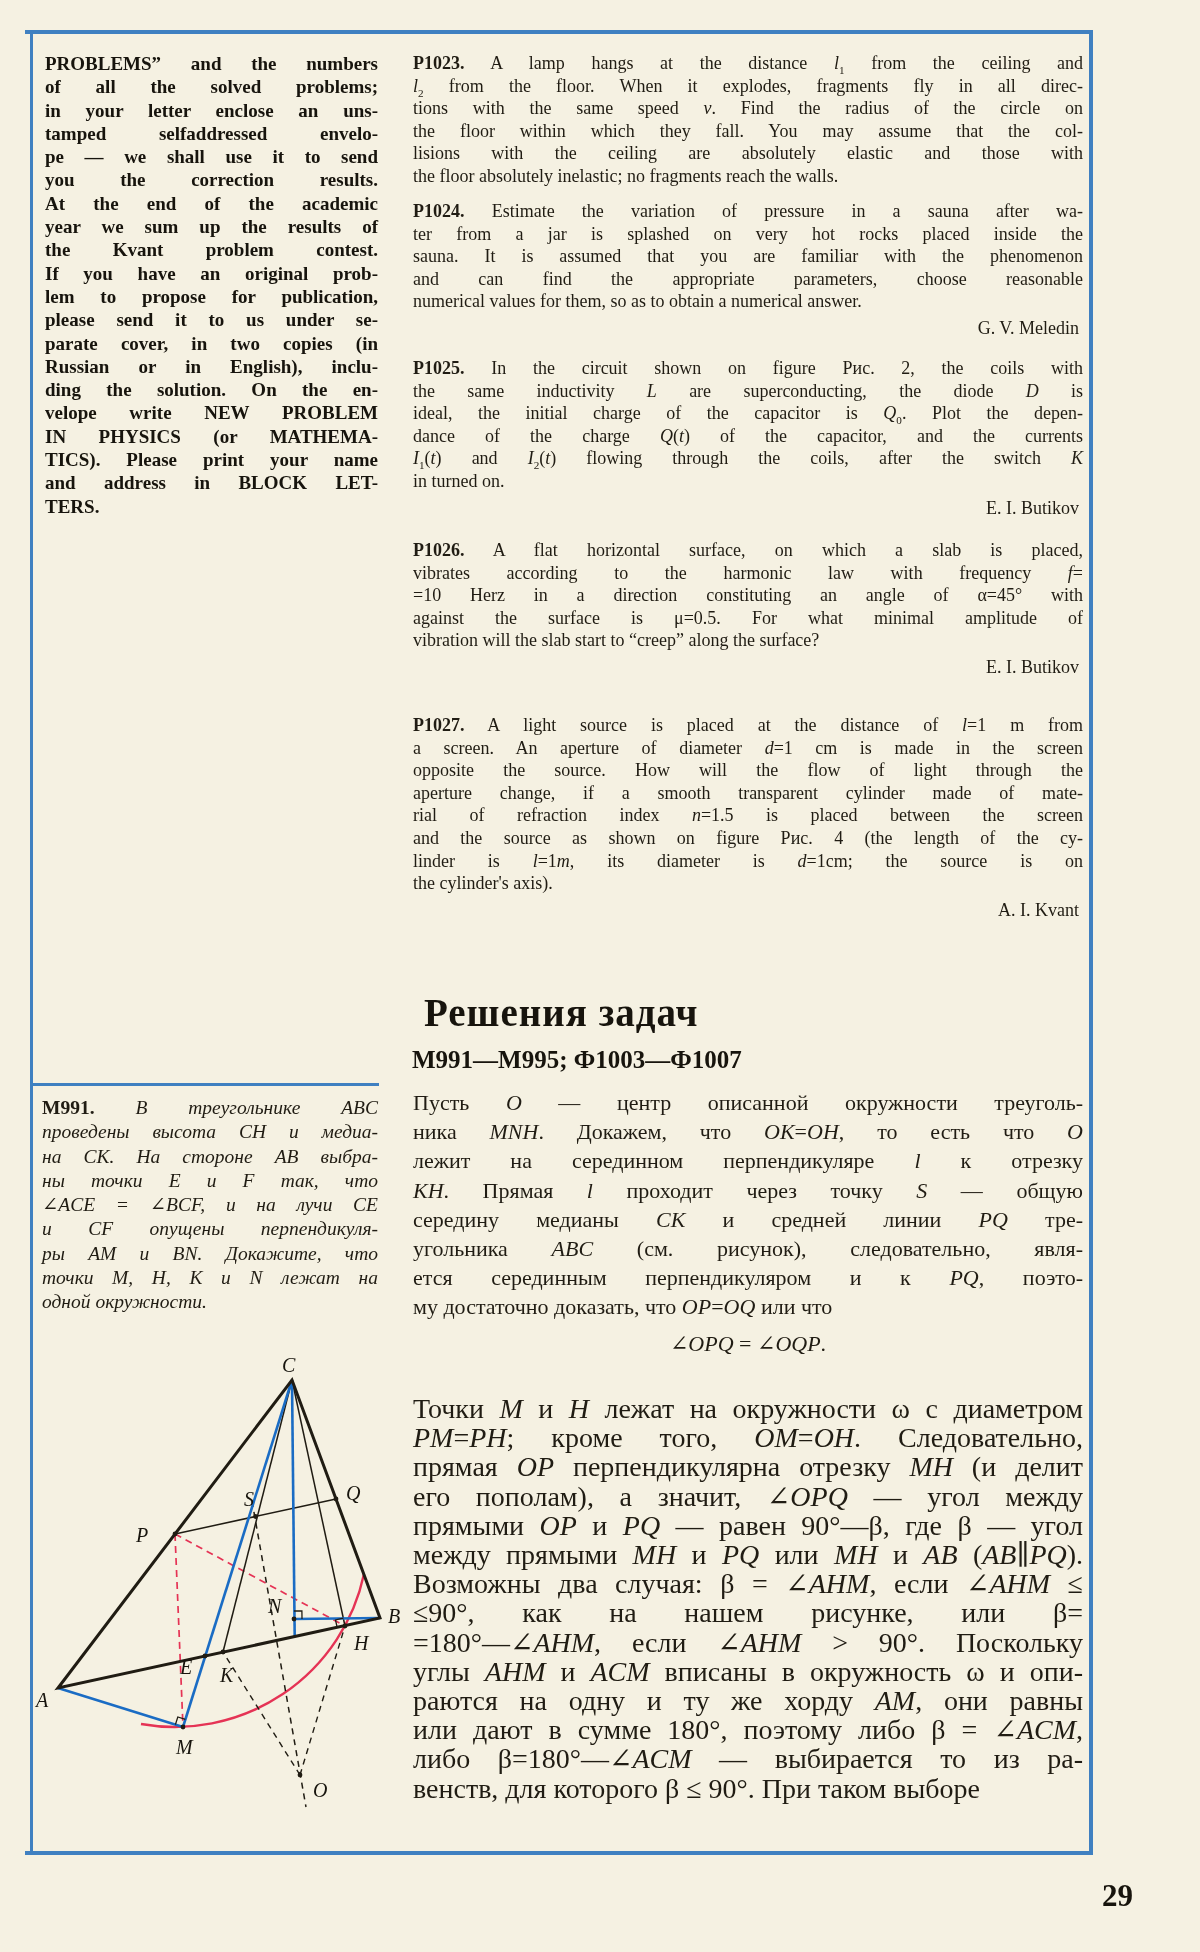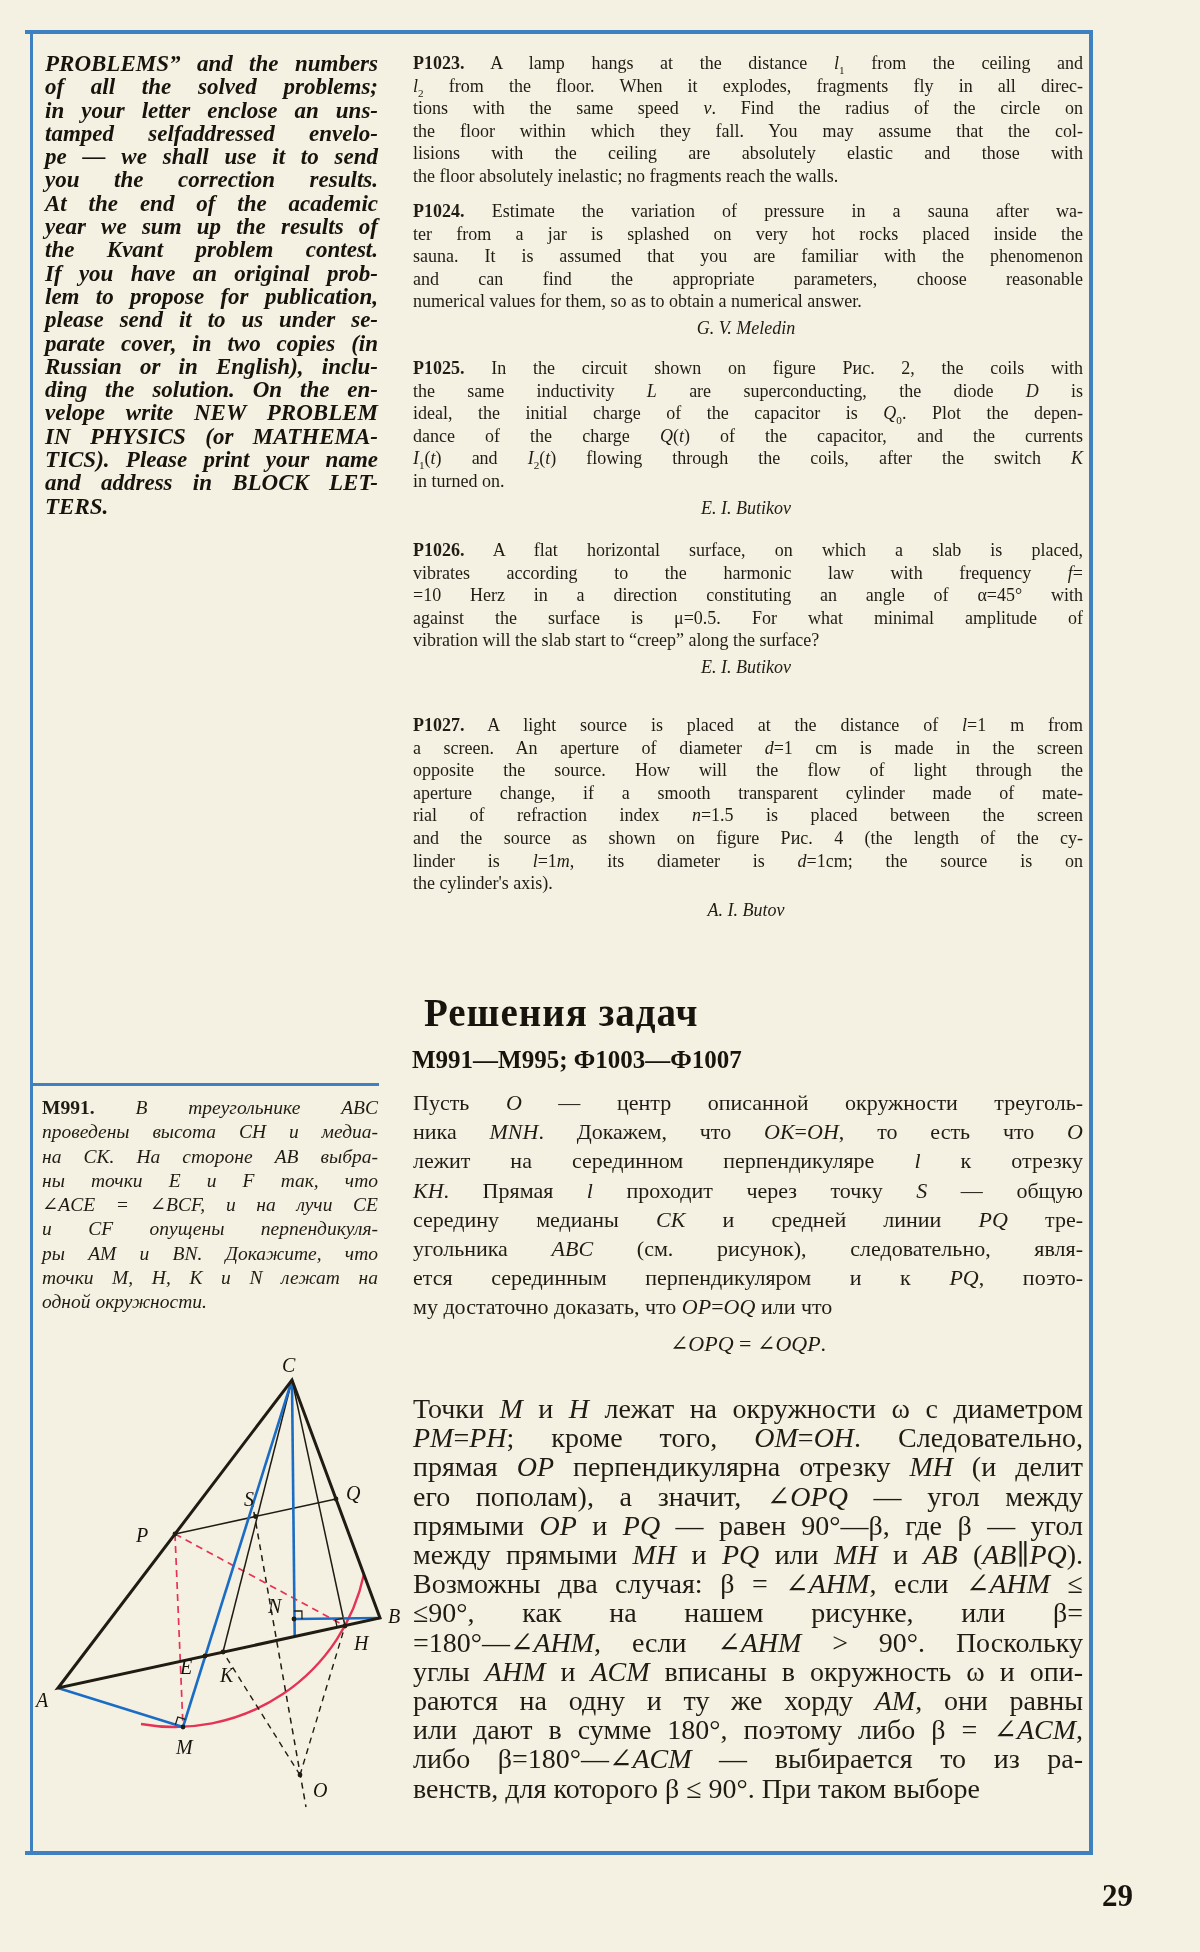--- a/index.html
+++ b/index.html
@@ -22,35 +22,35 @@
   #rule-left{left:30px;top:30px;width:3px;height:1824px}
   #rule-right{left:1089px;top:30px;width:4px;height:1824px}
   #rule-bottom{left:25px;top:1851px;width:1068px;height:4px}
   #rule-m991{left:31px;top:1083px;width:348px;height:3px}
 
   .jl{text-align:justify;text-align-last:justify}
   .jl:last-child{text-align-last:auto}
 
   #notice{
     position:absolute;left:45px;top:52px;width:333px;
-    font-weight:bold;font-size:23px;line-height:23.3px;color:var(--ink-bold);font-style:italic;
+    font-weight:bold;font-size:19px;line-height:23.3px;color:var(--ink-bold);
   }
   #m991{
     position:absolute;left:42px;top:1096px;width:336px;
     font-style:italic;font-size:19.5px;line-height:24.3px;
   }
   #m991 .up{font-style:normal}
 
   .prob{position:absolute;left:413px;width:670px;font-size:18px;line-height:22.6px}
   #p1023{top:52px}
   #p1024{top:200px}
   #p1025{top:357px}
   #p1026{top:539px}
   #p1027{top:714px}
-  .author{text-align:center;font-style:italic;font-size:18px;margin-top:4px;padding-right:4px}
+  .author{text-align:right;font-size:18px;margin-top:4px;padding-right:4px}
 
   #solutions-heading{
     position:absolute;left:412px;top:978px;
     font-size:39px;font-weight:bold;letter-spacing:1px;color:var(--ink-bold);
   }
   #solutions-range{
     position:absolute;left:412px;top:1046px;
     font-size:25px;font-weight:bold;color:var(--ink-bold);
   }
   #para1{position:absolute;left:413px;top:1088px;width:670px;font-size:22px;line-height:29.2px}
@@ -208,21 +208,21 @@
   <div class="lines">
       <div class="jl"><b>P1027.</b> A light source is placed at the distance of <i>l</i>=1 m from</div>
       <div class="jl">a screen. An aperture of diameter <i>d</i>=1 cm is made in the screen</div>
       <div class="jl">opposite the source. How will the flow of light through the</div>
       <div class="jl">aperture change, if a smooth transparent cylinder made of mate-</div>
       <div class="jl">rial of refraction index <i>n</i>=1.5 is placed between the screen</div>
       <div class="jl">and the source as shown on figure Рис. 4 (the length of the cy-</div>
       <div class="jl">linder is <i>l</i>=1<i>m</i>, its diameter is <i>d</i>=1cm; the source is on</div>
       <div class="jl">the cylinder's axis).</div>
     </div>
-  <div class="author">A. I. Butov</div>
+  <div class="author">A. I. Kvant</div>
 </section>
 
 <h1 id="solutions-heading" style="margin:12px">Решения задач</h1>
 
 <h2 id="solutions-range" style="margin:0">М991—М995; Ф1003—Ф1007</h2>
 
 <section id="para1">
     <div class="jl">Пусть <i>O</i> — центр описанной окружности треуголь-</div>
     <div class="jl">ника <i>MNH</i>. Докажем, что <i>OK</i>=<i>OH</i>, то есть что <i>O</i></div>
     <div class="jl">лежит на серединном перпендикуляре <i>l</i> к отрезку</div>

